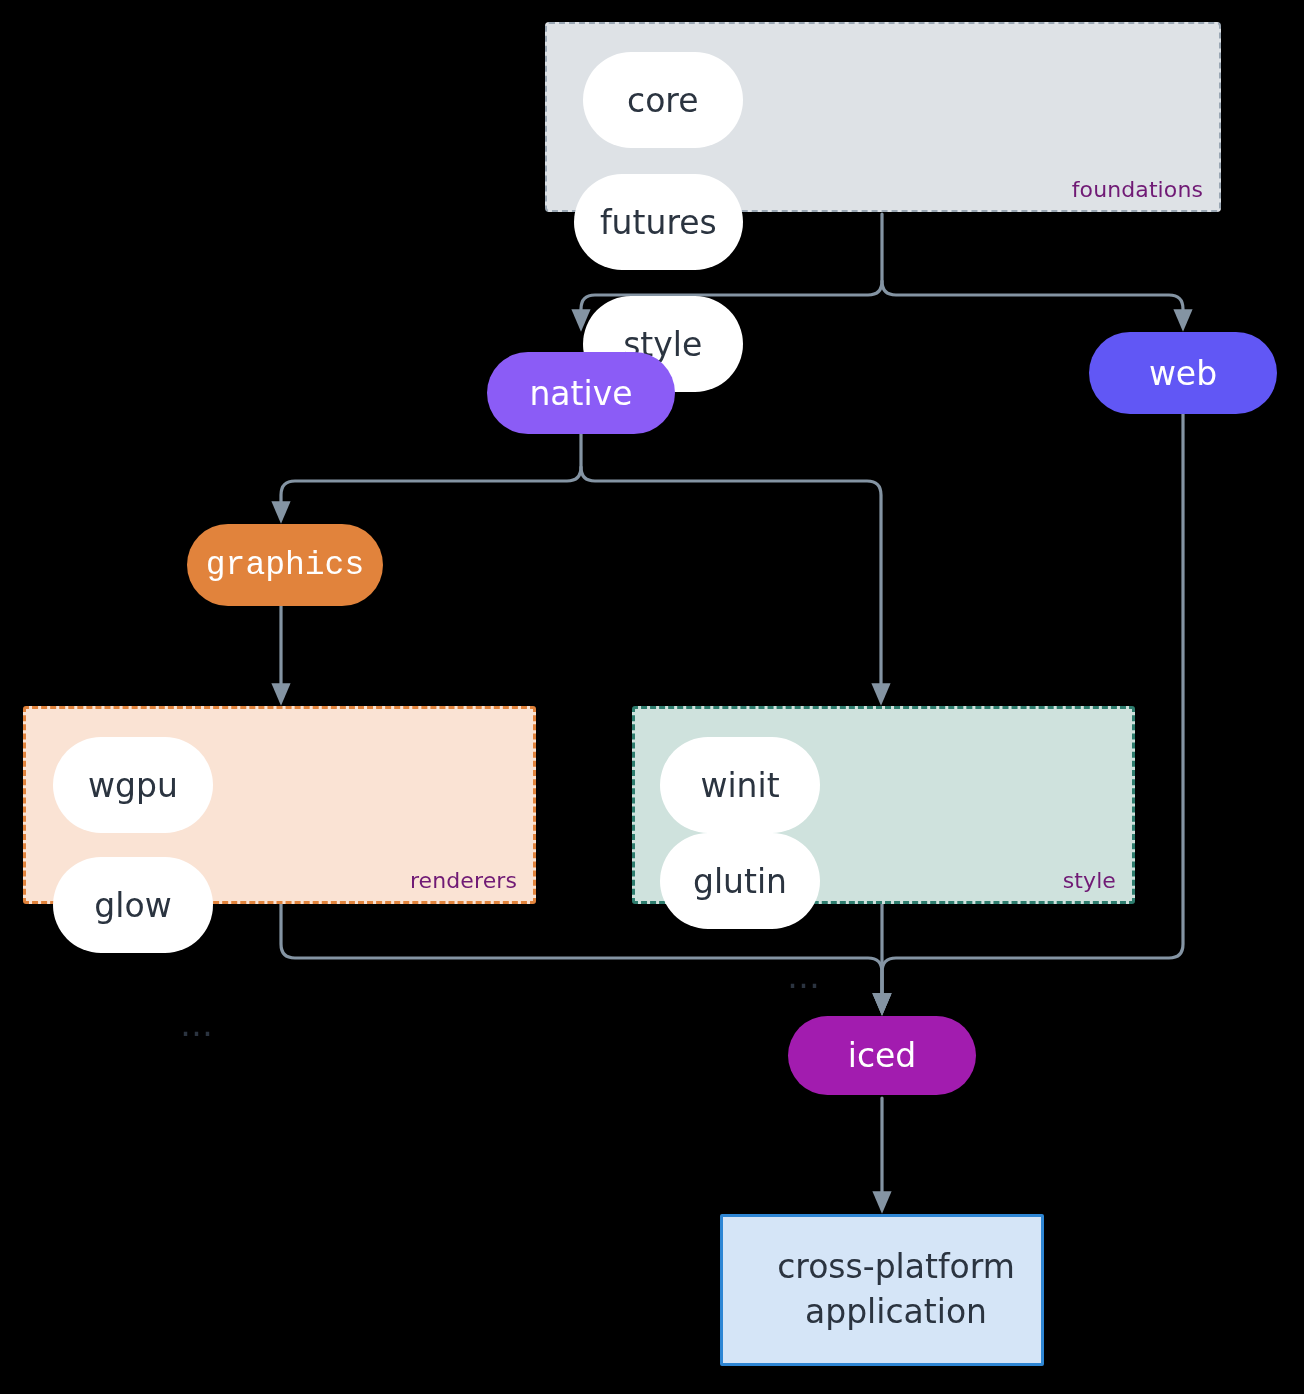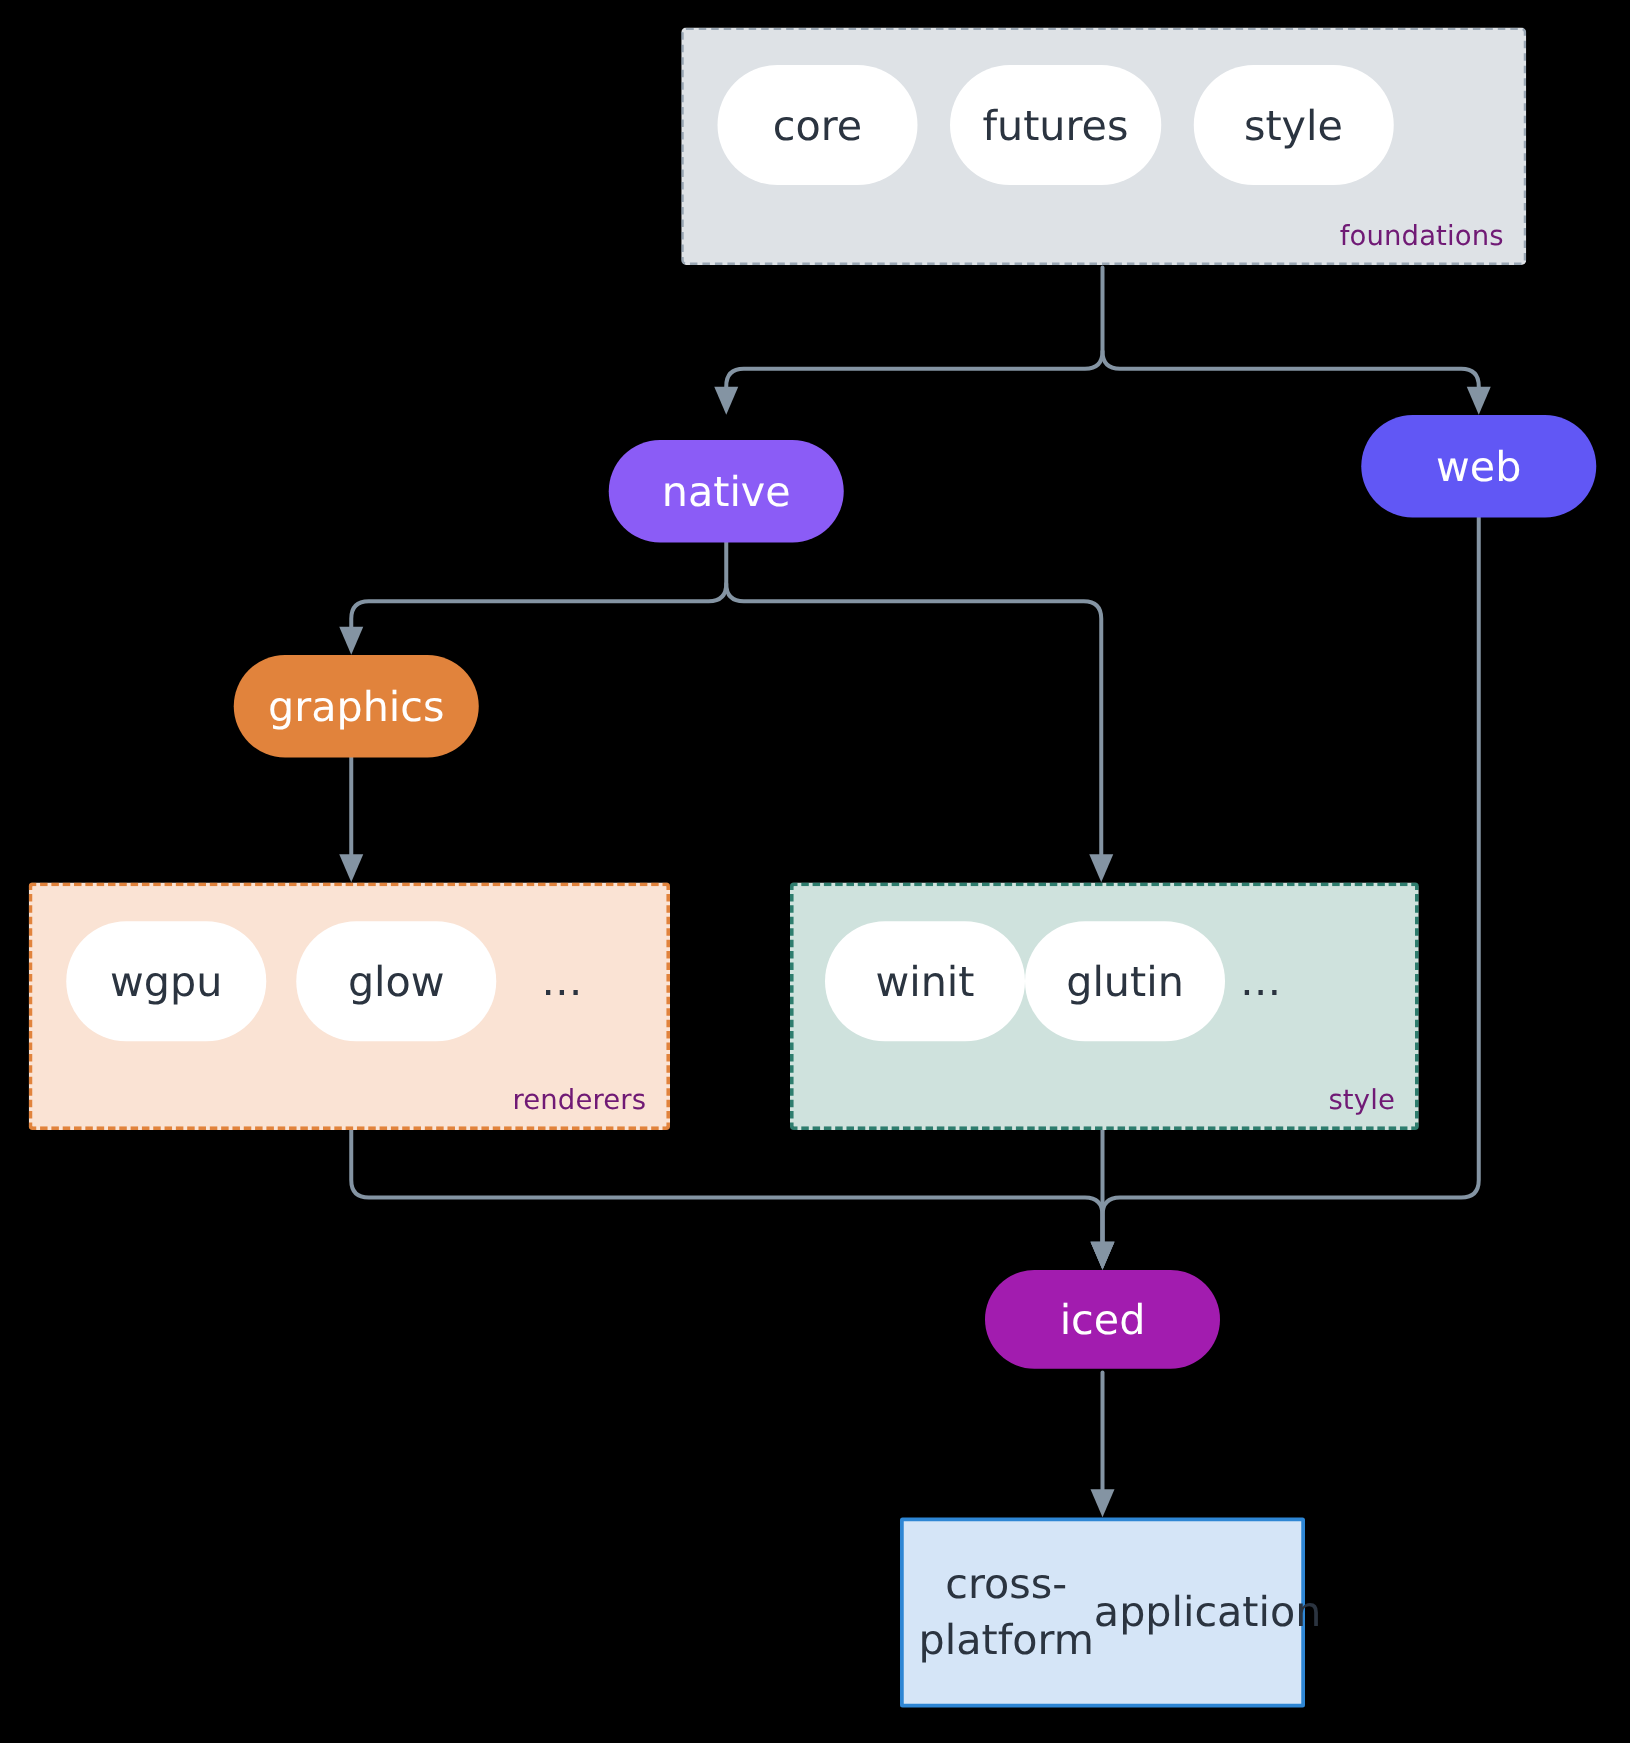--- a/index.html
+++ b/index.html
@@ -37,20 +37,21 @@
     color: #701a75;
     letter-spacing: 0.1px;
     white-space: nowrap;
   }
   .pill-row {
     position: absolute;
     left: 0;
     top: 0;
     display: flex;
     align-items: flex-end;
+    flex-direction: column;
   }
 
   
   #grp-foundations {
     left: 545px;
     top: 22px;
     width: 676px;
     height: 190px;
     background: #DEE2E6;
     border: 2px dashed #9AA7B4;
@@ -141,20 +142,21 @@
     width: 188px;
     height: 82px;
     background: #6157F5;
   }
   #node-graphics {
     left: 187px;
     top: 524px;
     width: 196px;
     height: 82px;
     background: #E1833C;
+    font-family: Liberation Mono, monospace;
   }
   #node-iced {
     left: 788px;
     top: 1016px;
     width: 188px;
     height: 79px;
     background: #a21caf;
   }
 
   
@@ -162,21 +164,21 @@
     position: absolute;
     left: 720px;
     top: 1214px;
     width: 324px;
     height: 152px;
     box-sizing: border-box;
     background: #D5E5F7;
     border: 3px solid #2E86D4;
     border-radius: 2px;
     display: flex;
-    flex-direction: row;
+    flex-direction: column;
     align-items: center;
     justify-content: center;
     font-size: 33px;
     color: #2B3440;
     line-height: 1.35;
     text-align: center;
     padding-left: 28px;
   }
 </style>
 </head>

